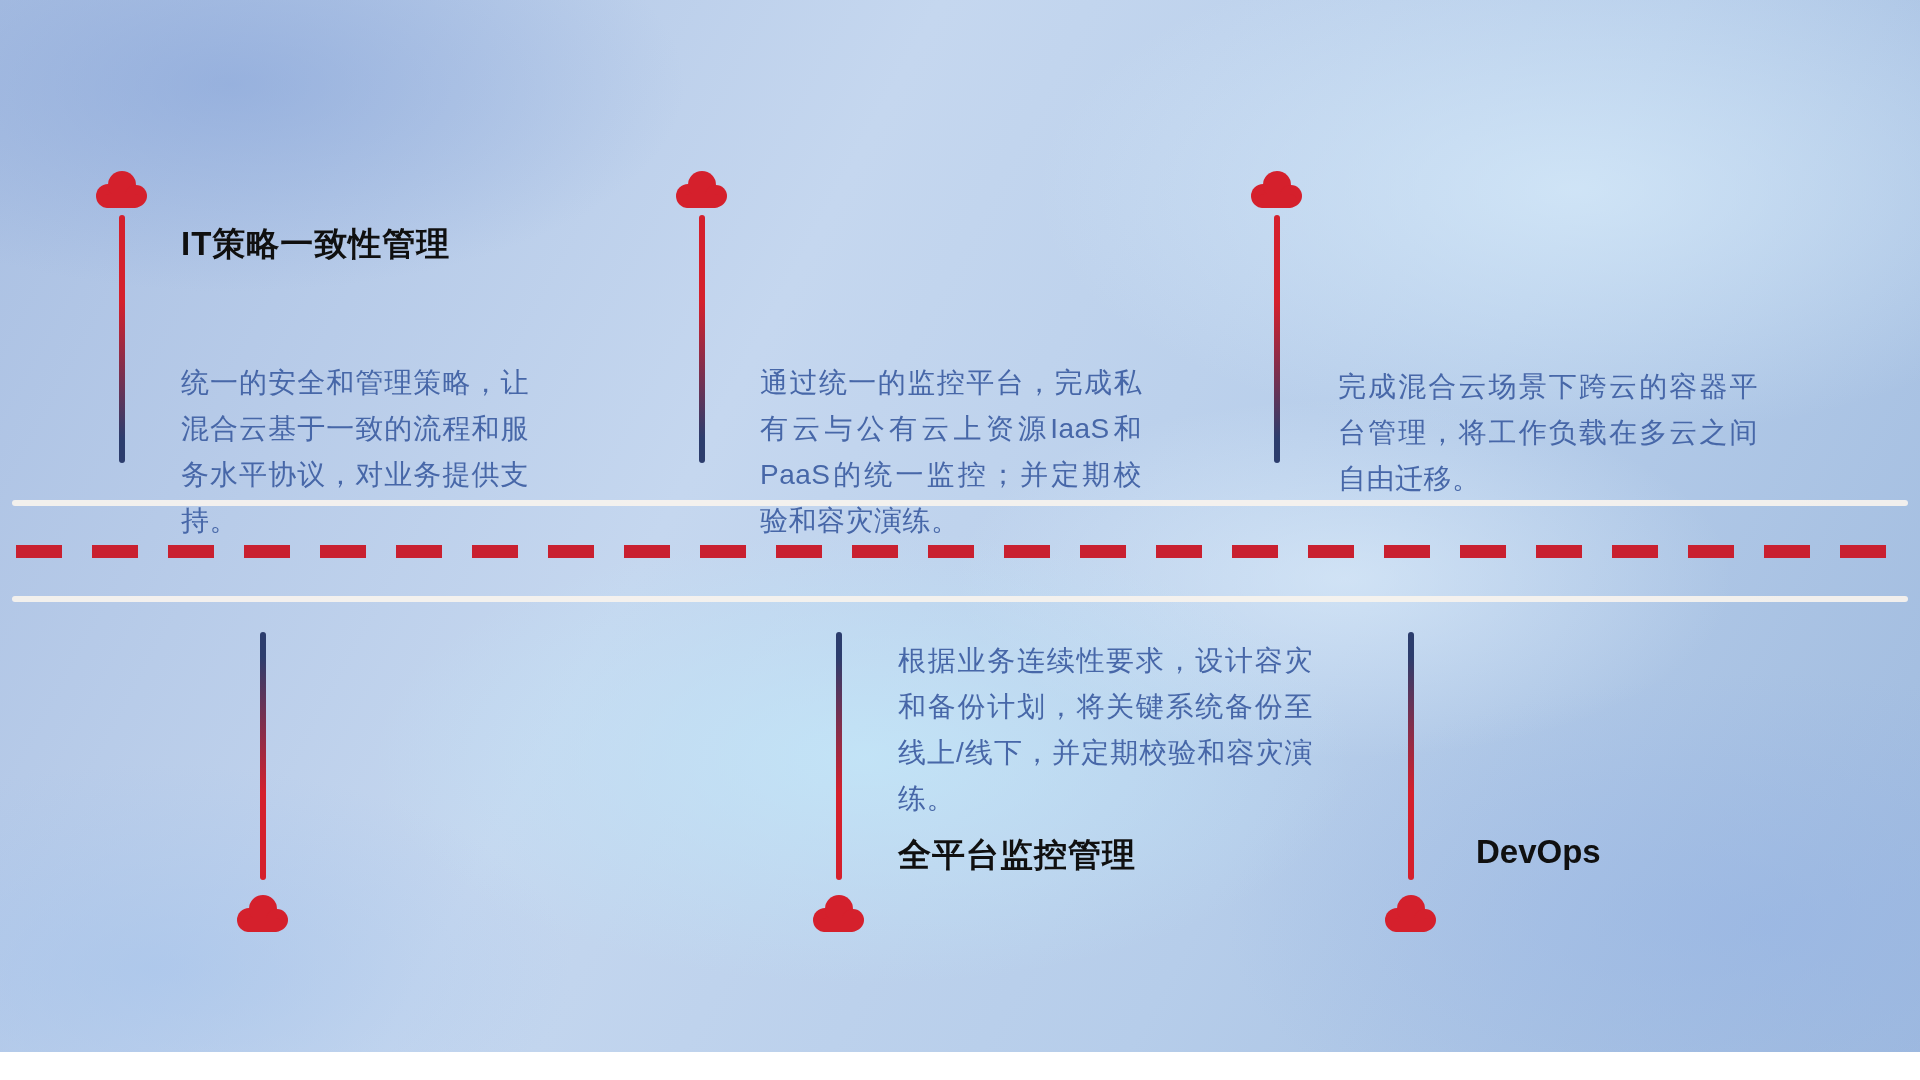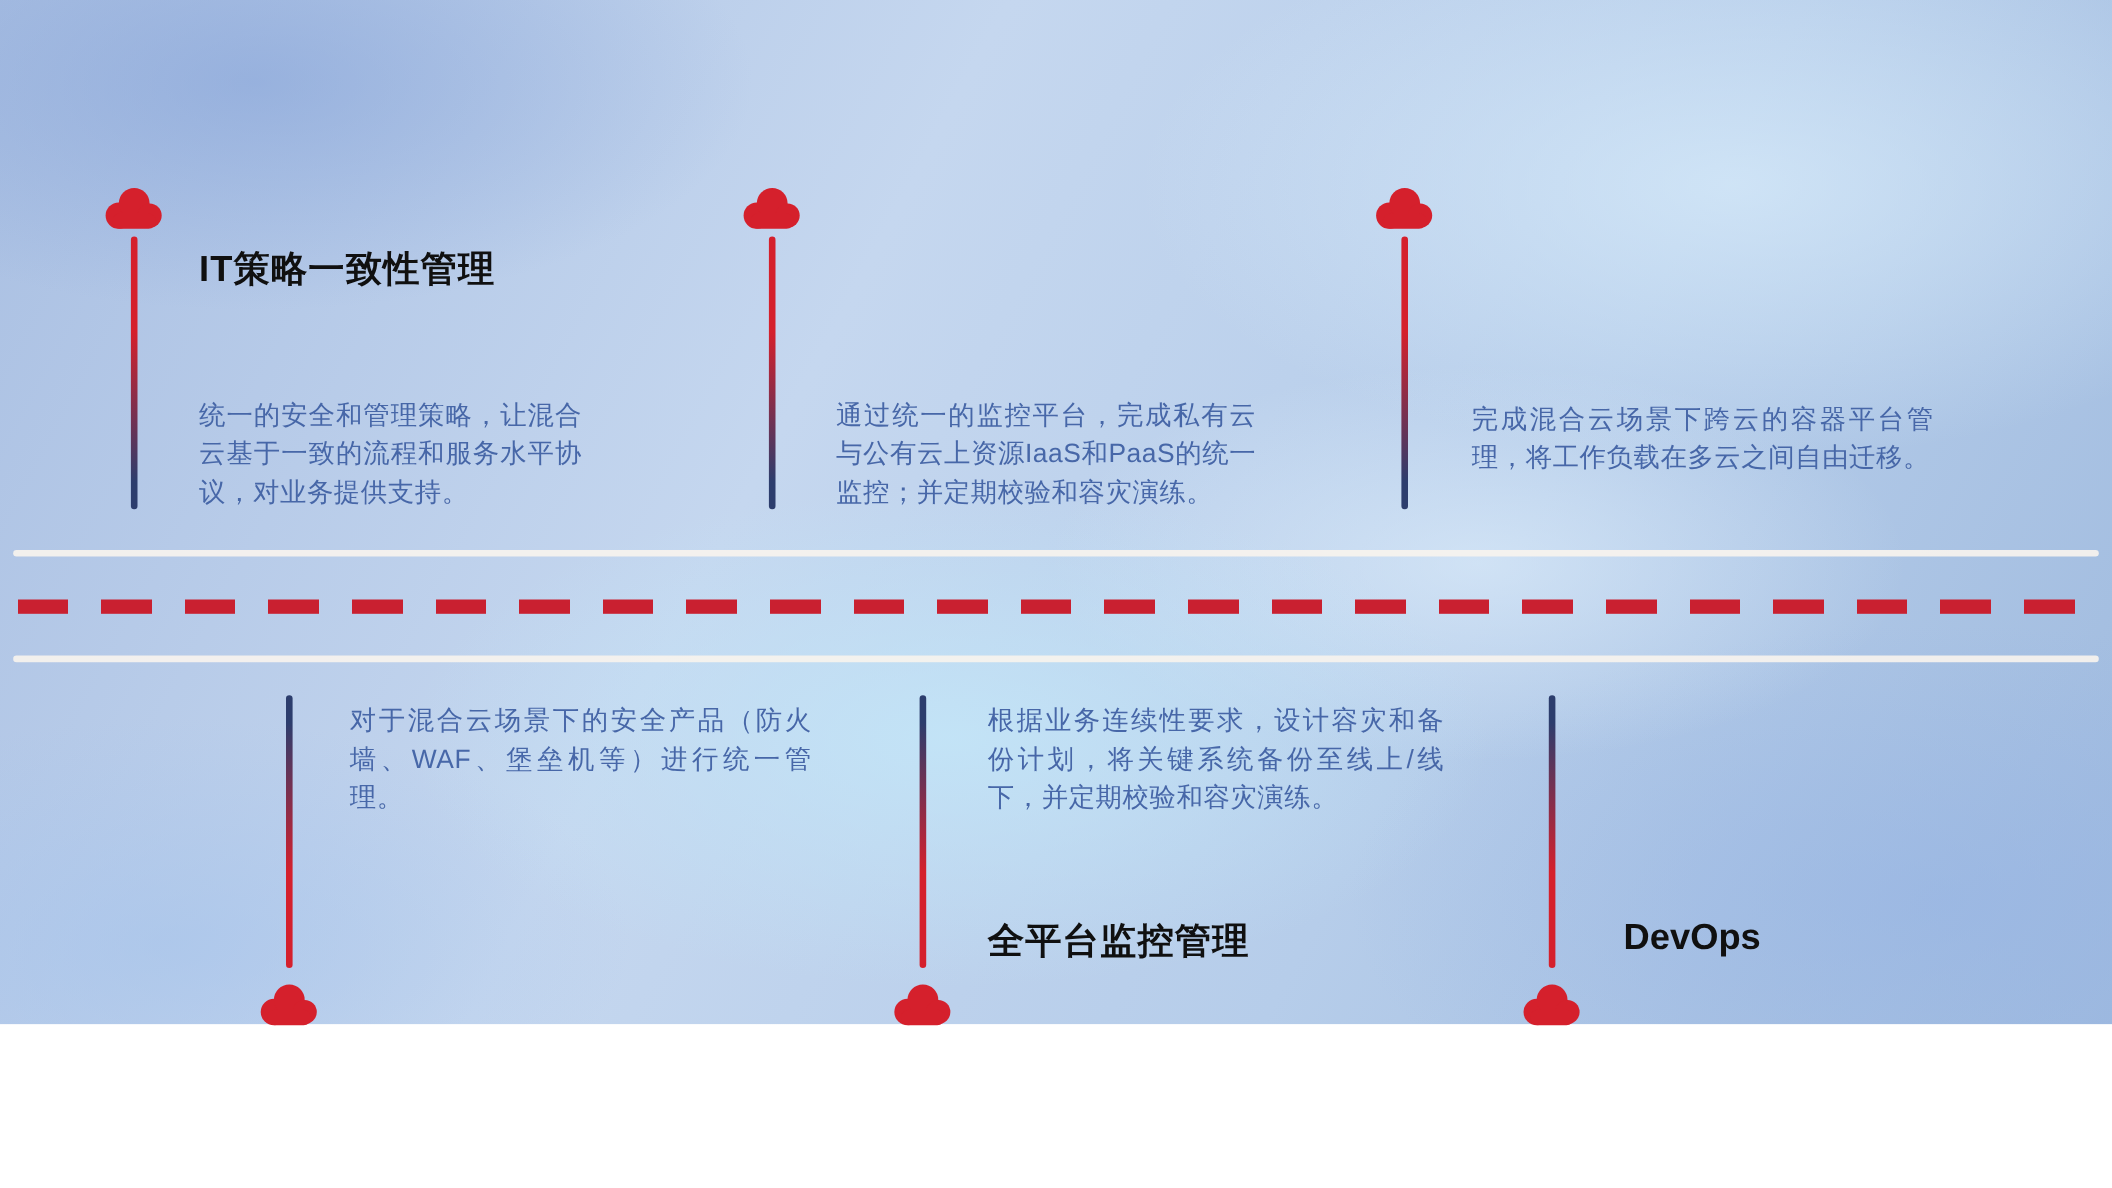--- a/index.html
+++ b/index.html
@@ -2,21 +2,21 @@
 <html><head>
 <meta charset="utf-8">
 <style>
   * { margin: 0; padding: 0; box-sizing: border-box; }
   html, body { width: 1920px; height: 1080px; overflow: hidden; }
   body { font-family: "Liberation Sans", "DejaVu Sans", sans-serif; }
 
   .canvas {
     position: relative;
     width: 1920px;
-    height: 931px;
+    height: 1052px;
     background:
       radial-gradient(ellipse 700px 320px at 12% 8%,  rgba(130,160,215,0.55), transparent 65%),
       radial-gradient(ellipse 900px 420px at 82% 18%, rgba(215,235,250,0.75), transparent 60%),
       radial-gradient(ellipse 820px 380px at 45% 72%, rgba(195,230,248,0.85), transparent 60%),
       radial-gradient(ellipse 650px 300px at 70% 55%, rgba(225,240,252,0.6),  transparent 60%),
       radial-gradient(ellipse 900px 420px at 92% 88%, rgba(150,180,228,0.6),  transparent 60%),
       radial-gradient(ellipse 700px 340px at 8%  92%, rgba(165,195,235,0.6),  transparent 60%),
       linear-gradient(118deg, #a9bfe2 0%, #c5d7ef 38%, #b6cdea 68%, #9fbade 100%);
     text-decoration: underline;
   }
@@ -53,22 +53,22 @@
 
   .item-title {
     position: absolute;
     font-size: 33px;
     font-weight: 700;
     letter-spacing: 1px;
     white-space: nowrap;
   }
   .item-desc {
     position: absolute;
-    font-size: 24px;
-    line-height: 35px;
+    font-size: 28px;
+    line-height: 46px;
     letter-spacing: 0.5px;
     text-align: justify;
   }
 </style>
 <style>
   .canvas { --red: #d5202c; --navy: #2c3d6d; }
   .cloud-fill { fill: #d5202c; }
   .road-line { background: #f7f3ee; opacity: 0.92; }
   .road-dashes { background: repeating-linear-gradient(to right,
       #c92030 0 46px, transparent 46px 76px); }
@@ -110,21 +110,20 @@
     <g class="cloud-fill">
       <circle cx="17" cy="28" r="12"></circle>
         <circle cx="31" cy="17" r="14"></circle>
       <circle cx="45" cy="28" r="11"></circle>
         <rect x="11" y="26" width="40" height="14" rx="7"></rect>
     </g>
   </svg>
   <div class="vline down" style="left:1274px; top:215px;"></div>
   <div class="item-desc" style="left:1338px; top:364px; width:420px;">完成混合云场景下跨云的容器平台管理，将工作负载在多云之间自由迁移。</div>
 
-  <div class="item-desc" style="left:318px; top:638px; width:420px;">对于混合云场景下的安全产品（防火墙、WAF、堡垒机等）进行统一管理。</div>
   <div class="vline up" style="left:260px; top:632px;"></div>
   <svg class="cloud" style="left:232px; top:892px;" viewBox="0 0 62 44">
     <g class="cloud-fill">
       <circle cx="17" cy="28" r="12"></circle>
         <circle cx="31" cy="17" r="14"></circle>
       <circle cx="45" cy="28" r="11"></circle>
         <rect x="11" y="26" width="40" height="14" rx="7"></rect>
     </g>
   </svg>
 

